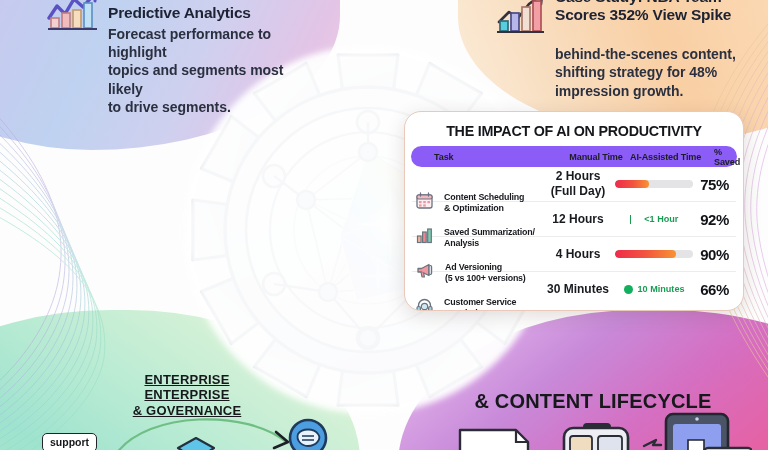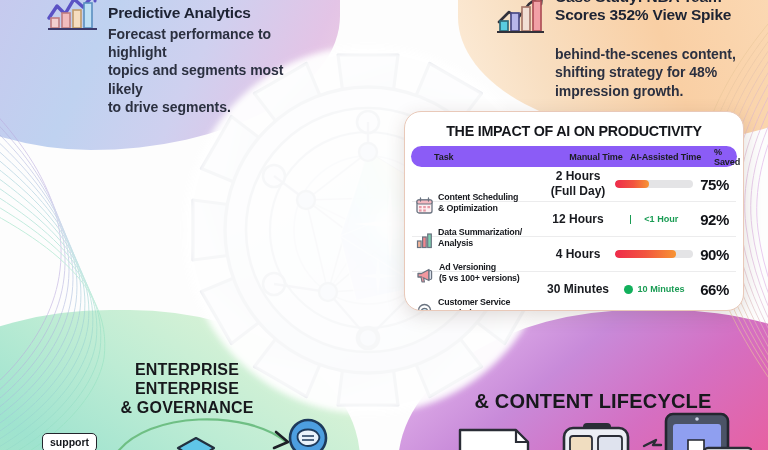--- a/index.html
+++ b/index.html
@@ -55,21 +55,21 @@
   .c-body{
     font-size:14px;font-weight:bold;color:#2b3040;line-height:1.30;margin:0;
     letter-spacing:-.05px;
   }
 
   
   .sec-head{
     position:absolute;font-weight:bold;color:#17181c;text-align:center;
     line-height:1.18;letter-spacing:.2px;
   }
-  .sec-left{left:58px;bottom:32px;width:258px;font-size:16px;}
+  .sec-left{left:58px;bottom:32px;width:258px;font-size:13px;text-decoration:underline;}
   .sec-right{right:10px;bottom:36px;width:330px;font-size:20px;}
 
   
   .gear-wrap{position:absolute;left:178px;top:40px;width:380px;height:380px;}
   .gear-halo{
     position:absolute;left:6px;top:6px;width:368px;height:368px;
     border-radius:50%;background:#ffffff;filter:blur(3px);opacity:.96;
   }
 
   
@@ -93,21 +93,21 @@
   .col-man {flex:0 0 68px;text-align:center;}
   .col-ai  {flex:0 0 84px;text-align:left;}
   .col-sav {flex:1;padding-right:16px;}
 
   .trow{
     display:flex;align-items:center;height:34px;margin:0 7px;
     border-bottom:1px solid #ececed;
   }
   .trow:last-child{border-bottom:none;}
 
-  .r-task{flex:0 0 128px;display:flex;align-items:flex-end;gap:5px;padding-left:4px;margin-top:38px;}
+  .r-task{flex:0 0 128px;display:flex;align-items:flex-start;gap:11px;padding-left:4px;margin-top:38px;}
   .r-task-txt{font-size:8.9px;font-weight:bold;color:#181a1f;line-height:1.22;letter-spacing:-.2px;}
   .r-man{flex:0 0 68px;text-align:center;font-size:12px;font-weight:bold;color:#181a1f;line-height:1.22;}
   .r-ai{flex:0 0 84px;display:flex;align-items:flex-end;justify-content:center;}
   .r-sav{flex:1;text-align:center;font-size:15px;font-weight:bold;color:#111318;padding-right:3px;letter-spacing:-.5px;}
 
   .bar{width:78px;height:8px;border-radius:5px;background:#e4e4e6;overflow:hidden;position:relative;}
   .bar > i{display:block;height:100%;border-radius:5px;}
   .ai-text{font-size:9.1px;font-weight:bold;color:#1a9c54;}
   .dot{width:9px;height:9px;border-radius:50%;background:#12b05c;display:inline-block;margin-right:5px;flex:0 0 auto;}
   .tick{width:1.6px;height:9px;background:#1a9c54;display:inline-block;margin-right:13px;flex:0 0 auto;}
@@ -404,21 +404,21 @@
     </div>
 
     <div class="trow">
       <div class="r-task">
         <svg width="17" height="17" viewBox="0 0 17 17">
           <rect x="1.5" y="9" width="3.6" height="6.5" fill="#f2b59a" stroke="#6a7380" stroke-width="1.2"></rect>
           <rect x="6.6" y="5" width="3.6" height="10.5" fill="#f0878f" stroke="#6a7380" stroke-width="1.2"></rect>
           <rect x="11.7" y="2" width="3.6" height="13.5" fill="#7ecfb0" stroke="#6a7380" stroke-width="1.2"></rect>
         </svg>
         <div class="r-task-txt">
-          <span>Data Summarization/</span><br>
+          <span>Saved Summarization/</span><br>
           <span>Analysis</span>
         </div>
       </div>
       <div class="r-man">12 Hours</div>
       <div class="r-ai">
         <span class="tick"></span>
         <span class="ai-text">&lt;1 Hour</span>
       </div>
       <div class="r-sav">92%</div>
     </div>

